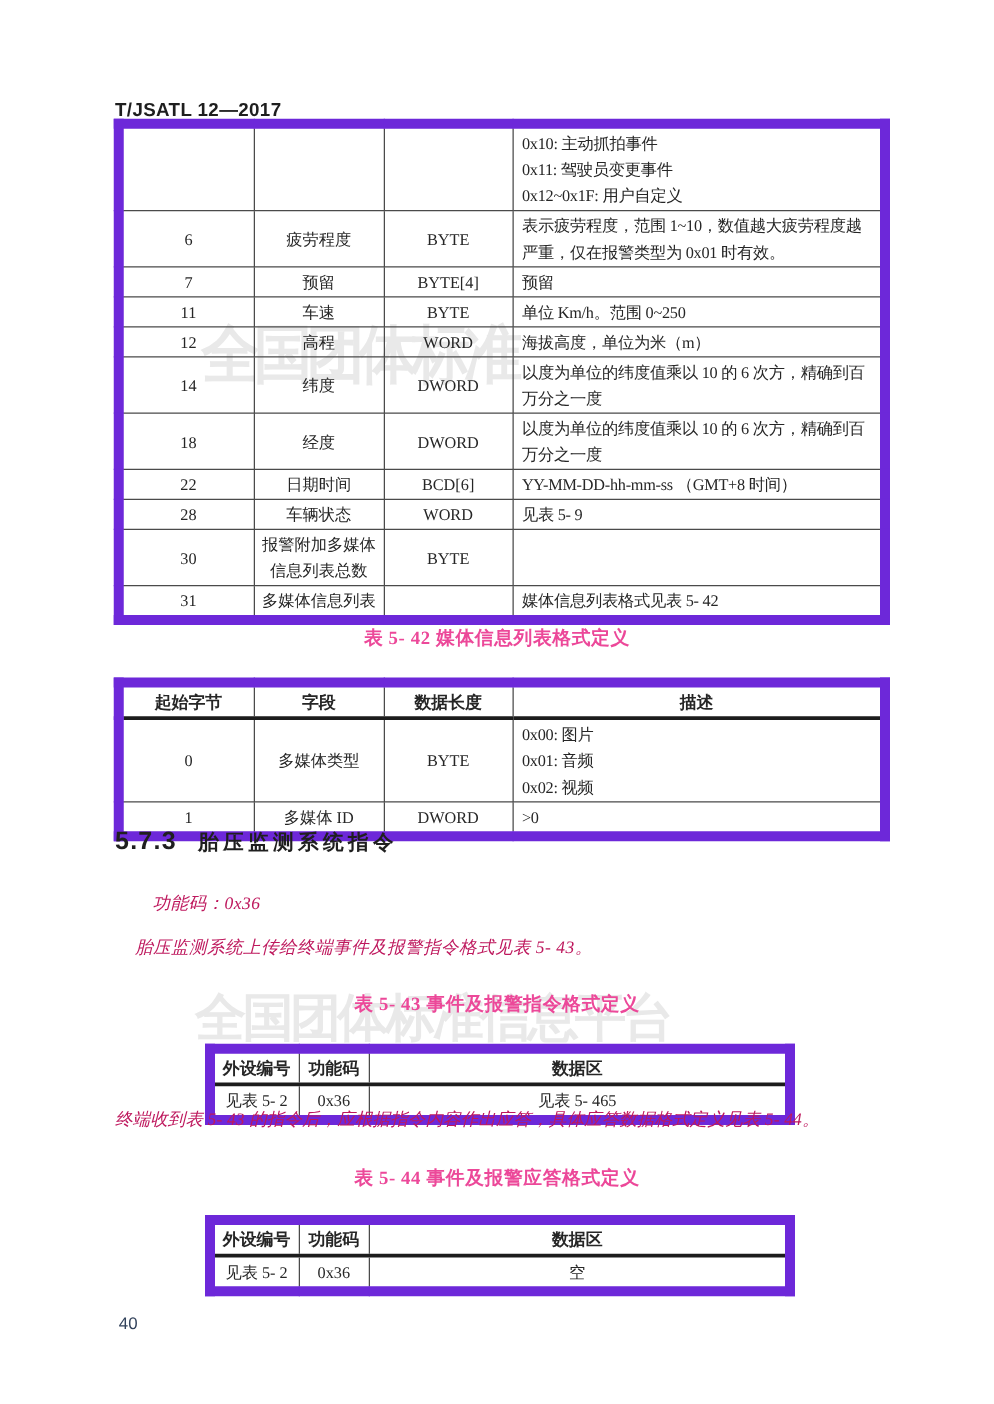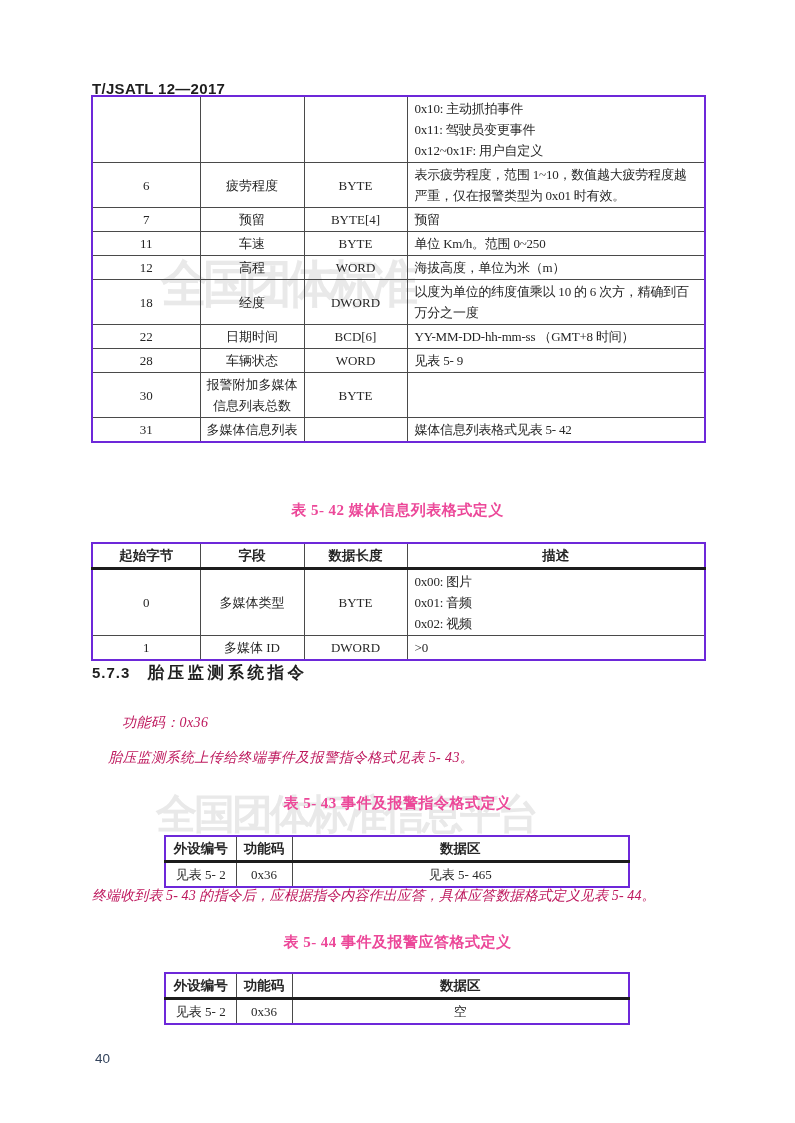--- a/index.html
+++ b/index.html
@@ -20,21 +20,21 @@
 
   .doc-header {
     position:absolute; left:92px; top:80px; z-index:1;
     font-family:"Liberation Sans","DejaVu Sans",sans-serif;
     font-weight:700; font-size:15px; letter-spacing:0.3px; color:#1e1e1e;
   }
 
   
   table.doc-table {
     position:absolute; z-index:1; border-collapse:collapse; table-layout:fixed;
-    border:2px solid #6d28d9; background:transparent;
+    border:8px solid #6d28d9; background:transparent;
   }
   .doc-table td, .doc-table th {
     border:1px solid #4a4a4a; font-size:13px; line-height:21px;
     padding:1px 4px; color:#262626; text-align:center; vertical-align:middle;
     overflow:hidden; font-family:"Liberation Serif","DejaVu Serif",serif;
   }
   .doc-table th { font-weight:700; font-size:13.5px; border-bottom:3px solid #1c1c1c; }
   td.c-desc { text-align:left; padding:1px 7px; letter-spacing:-0.2px; }
   .cell-line { line-height:21px; }
 
@@ -47,21 +47,21 @@
     position:absolute; left:91px; width:613px; z-index:1; text-align:center;
     font-weight:700; font-size:15px; color:#ec4899; letter-spacing:0.5px;
   }
   .cap-42 { top:501px; }
   .cap-43 { top:794px; }
   .cap-44 { top:933px; }
 
   .sec-heading { position:absolute; left:92px; top:662px; z-index:1; color:#1f1f1f; }
   .sec-num {
     font-family:"Liberation Sans","DejaVu Sans",sans-serif;
-    font-weight:600; font-size:15px; margin-right:17px; letter-spacing:1px;
+    font-weight:600; font-size:20px; margin-right:17px; letter-spacing:1px;
   }
   .sec-title { font-weight:700; font-size:16.5px; letter-spacing:3.5px; }
 
   .body-line {
     position:absolute; z-index:1; font-size:14px; color:#be185d;
     letter-spacing:0.4px; white-space:nowrap;font-style:italic;
   }
   .line-func { left:122px; top:714px; }
   .line-tpms { left:108px; top:749px; }
   .para      { left:92px;  top:887px; letter-spacing:0.1px; }
@@ -118,20 +118,26 @@
           <td class="c-len">BYTE</td>
           <td class="c-desc">单位 Km/h。范围 0~250</td>
         </tr>
         <tr>
           <td class="c-num">12</td>
           <td class="c-field">高程</td>
           <td class="c-len">WORD</td>
           <td class="c-desc">海拔高度，单位为米（m）</td>
         </tr>
         <tr>
+          <td class="c-num">14</td>
+          <td class="c-field">纬度</td>
+          <td class="c-len">DWORD</td>
+          <td class="c-desc">以度为单位的纬度值乘以 10 的 6 次方，精确到百万分之一度</td>
+        </tr>
+        <tr>
           <td class="c-num">18</td>
           <td class="c-field">经度</td>
           <td class="c-len">DWORD</td>
           <td class="c-desc">以度为单位的纬度值乘以 10 的 6 次方，精确到百万分之一度</td>
         </tr>
         <tr>
           <td class="c-num">22</td>
           <td class="c-field">日期时间</td>
           <td class="c-len">BCD[6]</td>
           <td class="c-desc">YY-MM-DD-hh-mm-ss （GMT+8 时间）</td>

